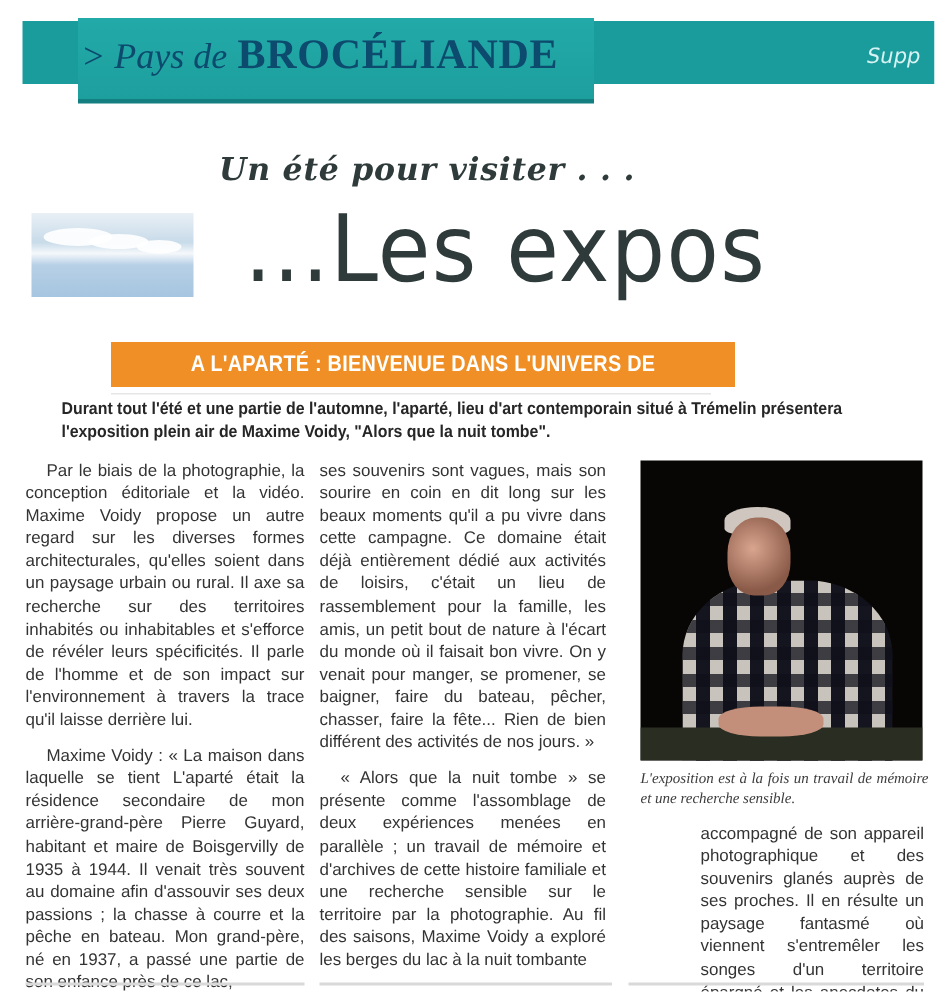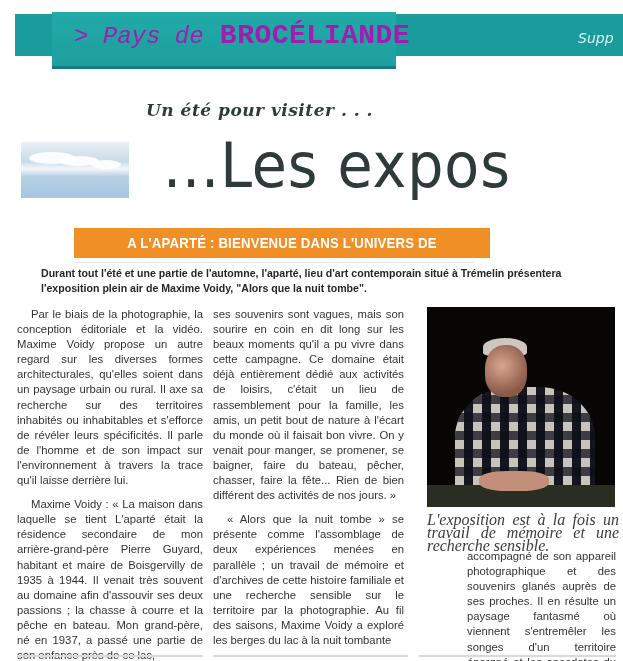--- a/index.html
+++ b/index.html
@@ -14,36 +14,36 @@
   .band-back {
     position: absolute; left: 15px; top: 14px; width: 608px; height: 42px;
     background: #1a9c9c;
   }
   .band-front {
     position: absolute; left: 52px; top: 12px; width: 344px; height: 54px;
     background: linear-gradient(#22aaa8, #1d9f9e);
     box-shadow: 0 3px 0 #137f80;
   }
   .band-title {
-    position: absolute; left: 74px; top: 16px;
-    color: #a21caf; font-size: 27px; line-height: 40px; white-space: nowrap;
-    font-family: Liberation Mono, monospace;
+    position: absolute; left: 54px; top: 16px;
+    color: #0c4a6e; font-size: 27px; line-height: 40px; white-space: nowrap;
+    font-family: Liberation Serif, serif;
   }
   .band-title .light { font-style: italic; font-weight: normal; font-size: 24px; }
   .band-title .bold { font-weight: bold; font-size: 28px; letter-spacing: 0.5px; }
   .band-right {
     position: absolute; left: 578px; top: 30px;
     color: #d8f3f3; font-size: 14px; font-style: italic;
     font-family: "DejaVu Sans", sans-serif;
   }
   
   .kicker {
     position: absolute; left: 146px; top: 100px;
     font-family: "DejaVu Serif", serif; font-style: italic; font-weight: bold;
-    font-size: 17px; color: #2f3a3a; letter-spacing: 0.5px;
+    font-size: 21px; color: #2f3a3a; letter-spacing: 0.5px;
   }
   .sky-thumb {
     position: absolute; left: 21px; top: 142px; width: 108px; height: 56px;
     background: linear-gradient(180deg, #e9f0f6 0%, #c8dbe9 35%, #f5f8fb 48%, #b7d0e6 62%, #a6c5e0 100%);
     overflow: hidden;
   }
   .sky-thumb .cloud {
     position: absolute; background: #ffffff; border-radius: 50%; opacity: 0.9;
   }
   .big-title {
@@ -113,21 +113,21 @@
   }
   .photo .hands {
     position: absolute; left: 52px; top: 164px; width: 70px; height: 20px;
     border-radius: 40%; background: #c48f7a;
   }
   .photo .table {
     position: absolute; left: 0; top: 178px; width: 188px; height: 22px; background: #2a2e22;
   }
   .caption {
     position: absolute; left: 427px; top: 513px; width: 192px;
-    font-family: "Liberation Serif", serif; font-style: italic; font-size: 16px; line-height: 13px;
+    font-family: "Liberation Serif", serif; font-style: italic; font-size: 10px; line-height: 13px;
     color: #3c3c3c; text-align: justify;
   }
 </style>
 </head>
 <body>
 
 <div class="band-back"></div>
 <div class="band-front"></div>
 <div class="band-title">
   <span class="light">&gt; Pays de</span>

